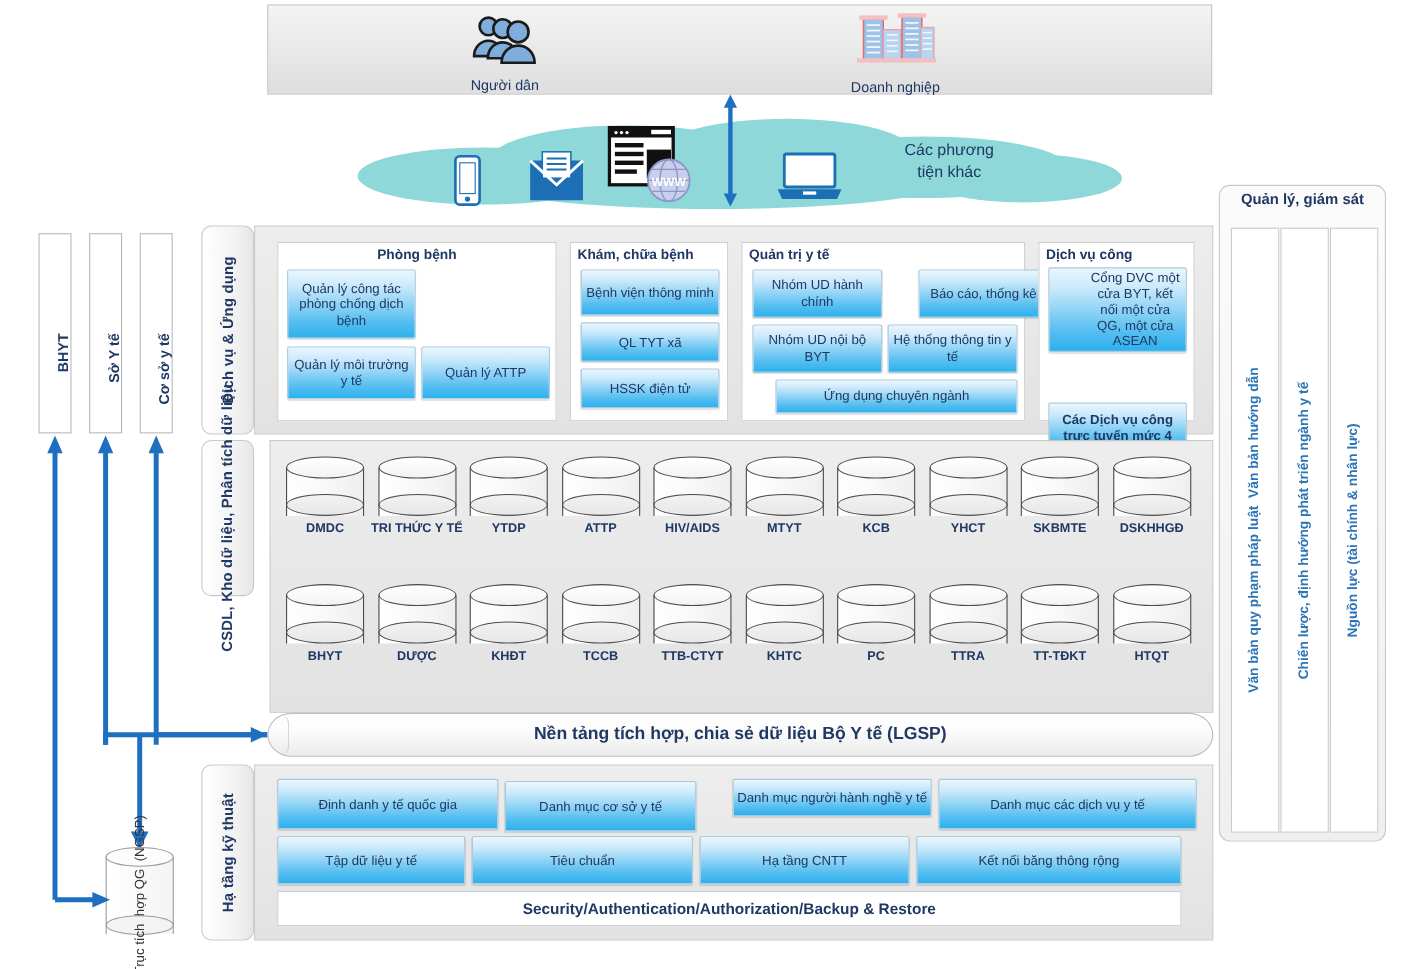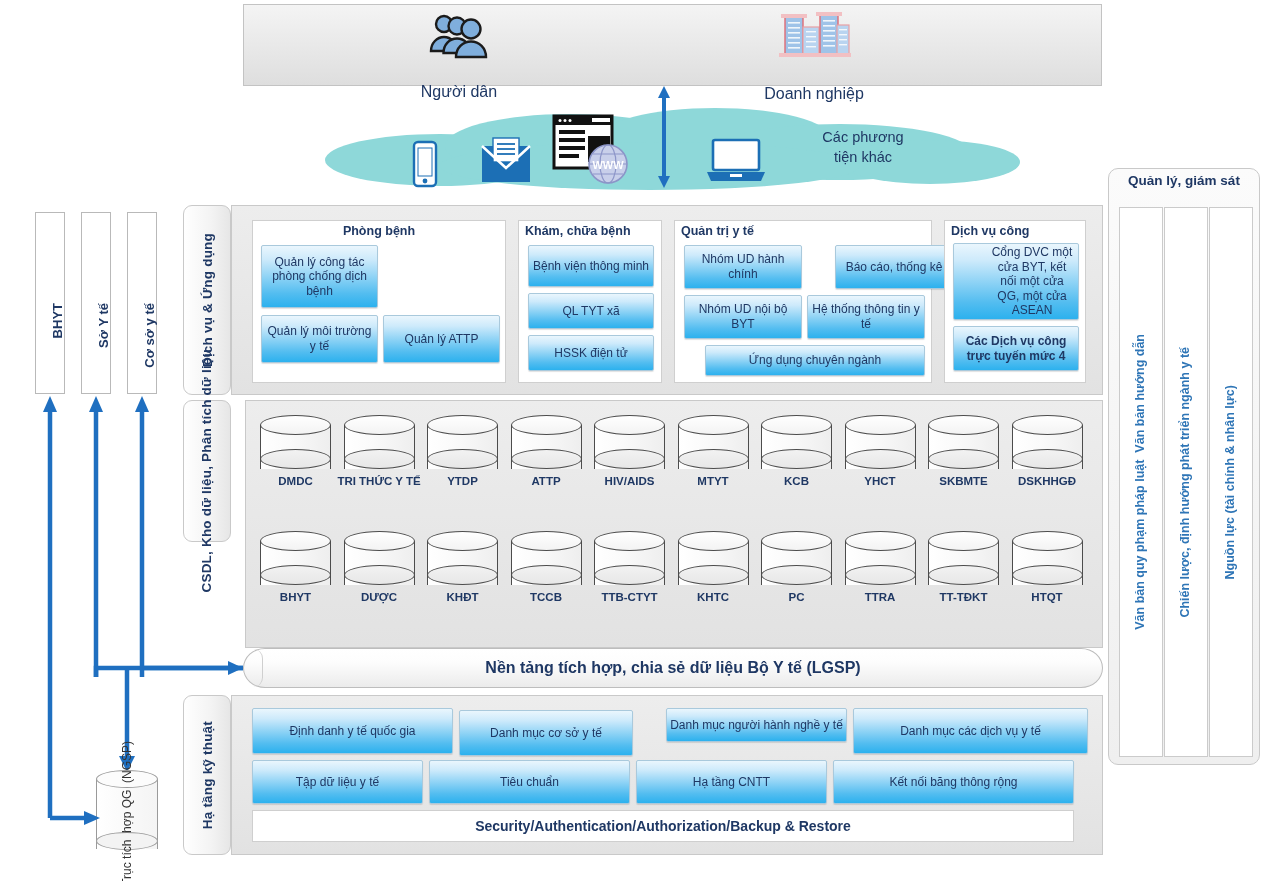--- a/index.html
+++ b/index.html
@@ -6,21 +6,21 @@
   body{width:1280px;height:881px;font-family:"Liberation Sans",sans-serif;}
   #root{position:relative;width:1280px;height:881px;overflow:hidden;}
 
   .abs{position:absolute;box-sizing:border-box;}
 
   
   #actors-bar{left:243px;top:4px;width:859px;height:82px;
     background:linear-gradient(180deg,#f4f4f4 0%,#eaeaea 45%,#dedede 100%);
     border:1px solid #c3c3c3;}
   .actor{position:absolute;top:6px;width:180px;text-align:center;}
-  .actor .lbl{font-size:16px;color:#1f3864;margin-top:20px;font-weight:400;}
+  .actor .lbl{font-size:13px;color:#1f3864;margin-top:6px;font-weight:400;}
 
   
   #cloud-wrap{left:320px;top:100px;width:700px;height:95px;}
   .cloud-text{position:absolute;left:468px;top:28px;width:150px;text-align:center;
     font-size:14.5px;color:#1f3864;line-height:1.35;}
 
   
   #arrow-actors{left:657px;top:86px;width:14px;height:102px;}
 
   
@@ -44,21 +44,21 @@
   .group-box{background:#ffffff;border:1px solid #cfcfcf;}
   .group-title{font-size:12.5px;font-weight:bold;color:#1f3864;text-align:center;
      padding-top:3px;}
   .group-title.left{text-align:left;padding-left:6px;}
 
   .bbox{background:linear-gradient(180deg,#eaf6fd 0%,#cdeafb 22%,#53bdf0 78%,#2cb1ee 100%);
      border:1px solid #a9c9dc;border-radius:2px;
      display:flex;align-items:center;justify-content:center;text-align:center;
      font-size:12px;color:#1f3864;line-height:1.22;padding:1px 2px;
      box-shadow:0 1px 1px rgba(0,0,0,.12);}
-  .bbox.b{font-weight:bold;}
+  .bbox.b{font-weight:bold;margin-top:40px;}
 
   
   .db{position:absolute;}
   .db .top{position:absolute;left:0;top:0;width:100%;height:20px;border-radius:50%;
      background:linear-gradient(180deg,#ffffff 0%,#f3f3f3 100%);border:1.6px solid #4c4c4c;
      box-sizing:border-box;z-index:3;}
   .db .body{position:absolute;left:0;top:10px;width:100%;height:44px;
      background:linear-gradient(90deg,#ffffff 0%,#fafafa 40%,#eeeeee 100%);
      border-left:1.6px solid #4c4c4c;border-right:1.6px solid #4c4c4c;box-sizing:border-box;z-index:1;}
   .db .bot{position:absolute;left:0;top:34px;width:100%;height:20px;border-radius:50%;

